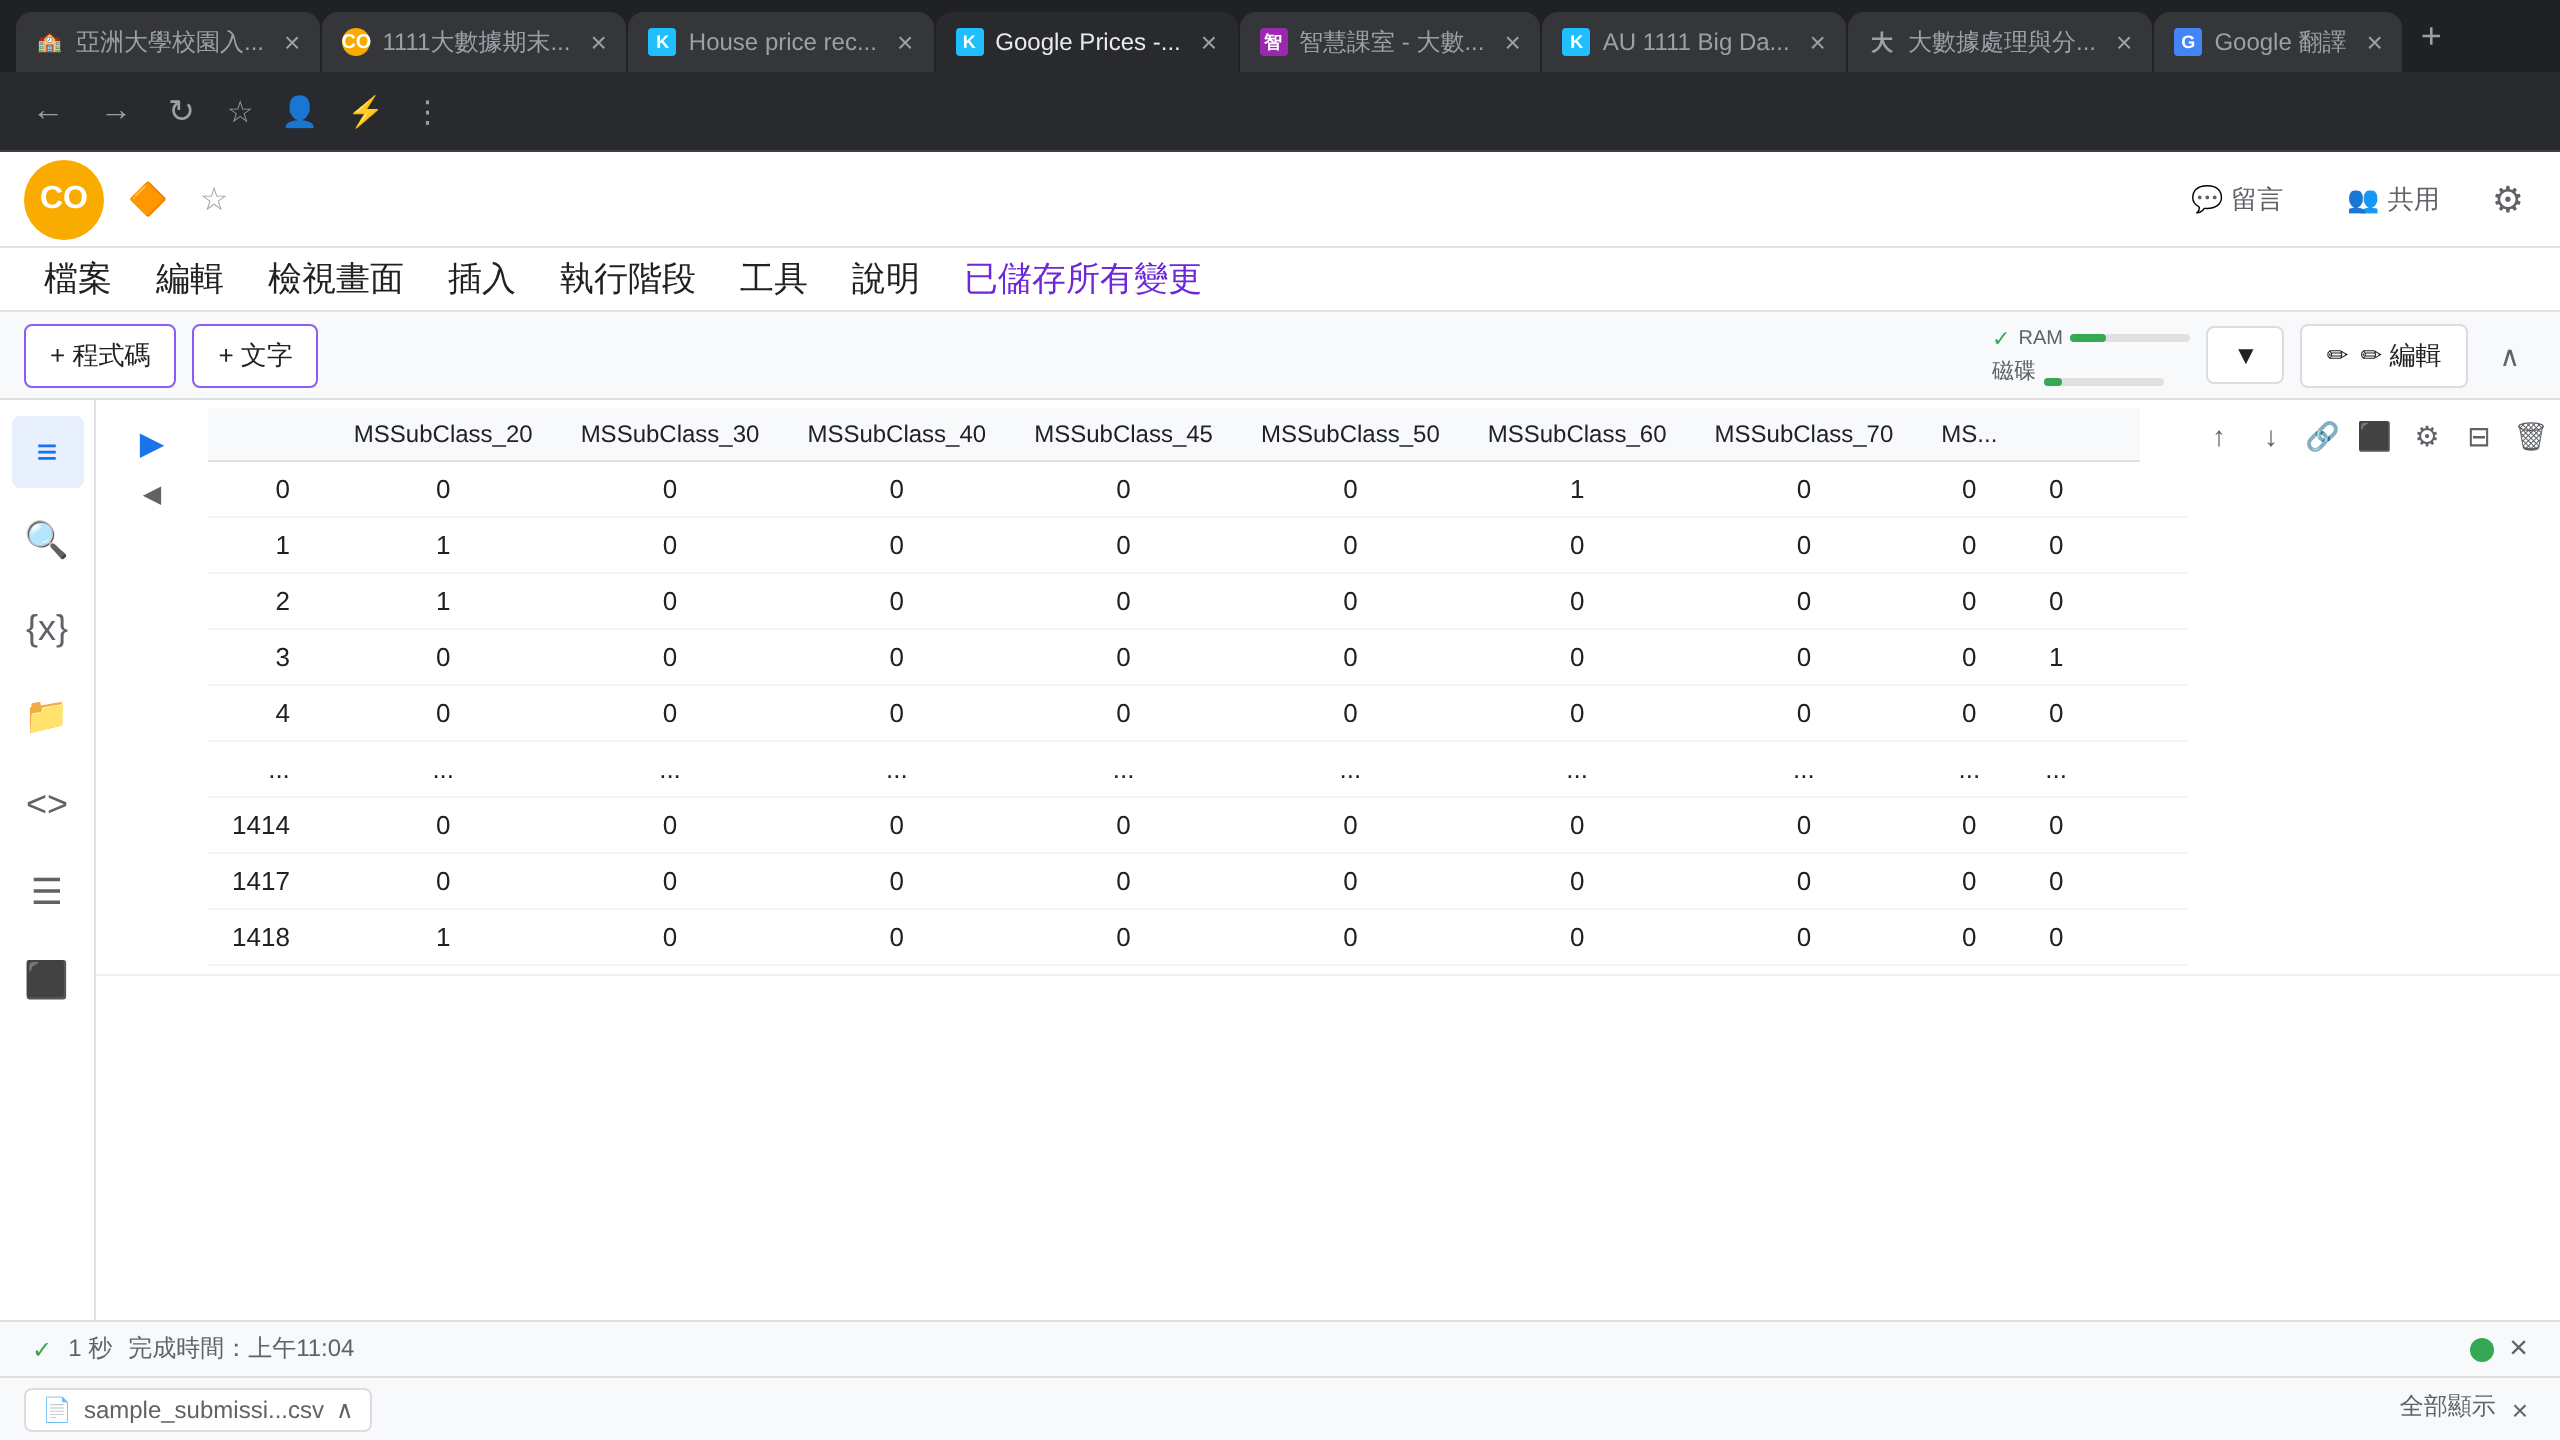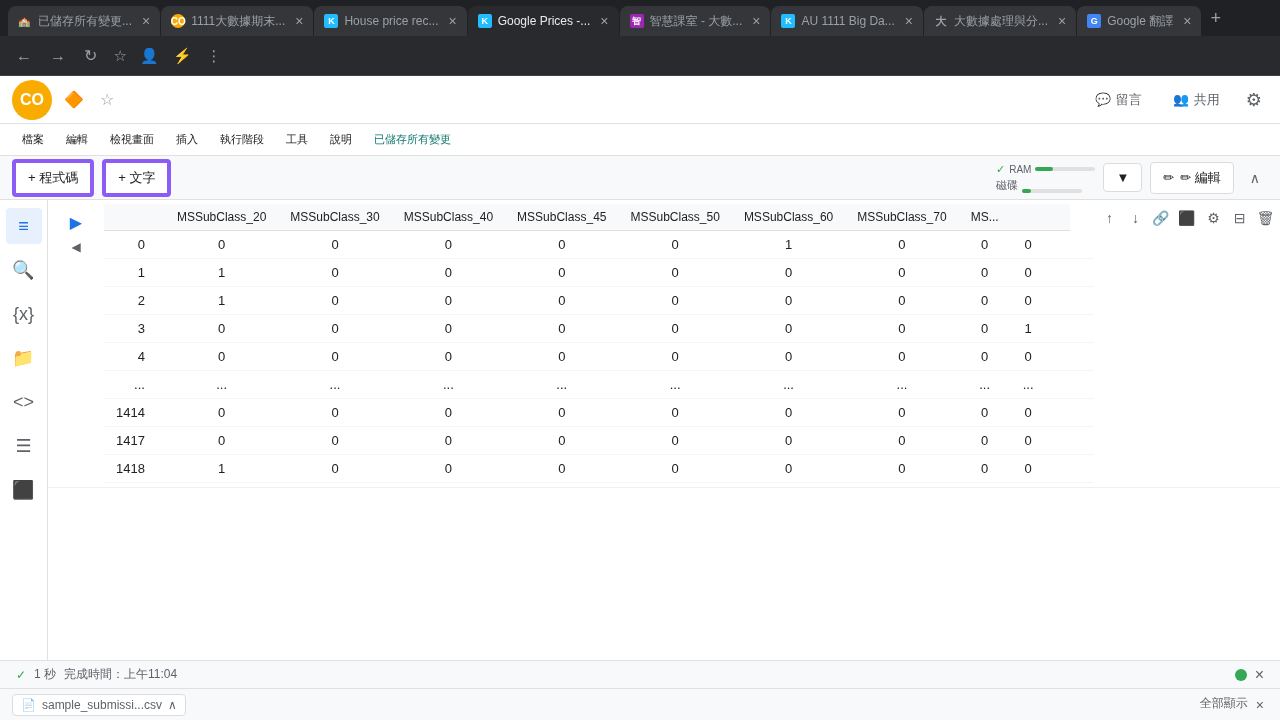--- a/index.html
+++ b/index.html
@@ -33,27 +33,27 @@
     .colab-logo { width: 40px; height: 40px; border-radius: 50%; background: #f9ab00; display: flex; align-items: center; justify-content: center; font-weight: bold; color: white; font-size: 16px; }
     .colab-drive-icon { font-size: 16px; color: #4285f4; }
     .colab-title { font-size: 16px; color: #202124; font-weight: 500; }
     .colab-star { color: #9aa0a6; font-size: 16px; margin-left: 4px; }
     .header-actions { margin-left: auto; display: flex; gap: 8px; align-items: center; }
     .header-btn { display: flex; align-items: center; gap: 4px; padding: 6px 12px; border-radius: 4px; border: none; cursor: pointer; font-size: 13px; background: none; color: #5f6368; }
     .settings-btn { background: none; border: none; cursor: pointer; color: #5f6368; font-size: 18px; padding: 6px; }
 
     
     .colab-menu { height: 32px; border-bottom: 1px solid #e0e0e0; display: flex; align-items: center; padding: 0 12px; gap: 2px; flex-shrink: 0; }
-    .menu-item { padding: 4px 10px; border-radius: 4px; cursor: pointer; font-size: 11px; color: #202124; }
-    .menu-item.saved { color: #0f766e; }
+    .menu-item { padding: 4px 10px; border-radius: 4px; cursor: pointer; font-size: 17px; color: #202124; }
+    .menu-item.saved { color: #6d28d9; }
 
     
     .notebook-toolbar { height: 44px; background: #f8f9fa; border-bottom: 1px solid #e0e0e0; display: flex; align-items: center; padding: 0 12px; gap: 12px; flex-shrink: 0; }
     .toolbar-left { display: flex; gap: 8px; align-items: center; }
-    .toolbar-add-btn { display: flex; align-items: center; gap: 4px; padding: 6px 12px; border: 4px solid #8b5cf6; border-radius: 4px; background: white; cursor: pointer; font-size: 13px; color: #202124; }
+    .toolbar-add-btn { display: flex; align-items: center; gap: 4px; padding: 6px 12px; border: 1px solid #8b5cf6; border-radius: 4px; background: white; cursor: pointer; font-size: 13px; color: #202124; }
     .toolbar-right { margin-left: auto; display: flex; align-items: center; gap: 8px; }
     .ram-display { display: flex; flex-direction: column; gap: 2px; font-size: 10px; color: #5f6368; }
     .ram-bar { width: 60px; height: 4px; background: #e0e0e0; border-radius: 2px; }
     .ram-bar-fill { height: 100%; background: #34a853; border-radius: 2px; }
     .runtime-btn { padding: 6px 12px; border: 1px solid #dadce0; border-radius: 4px; background: white; cursor: pointer; font-size: 13px; color: #202124; display: flex; align-items: center; gap: 4px; }
     .edit-btn { padding: 6px 12px; border: 1px solid #dadce0; border-radius: 4px; background: white; cursor: pointer; font-size: 13px; color: #202124; display: flex; align-items: center; gap: 4px; }
     .collapse-btn { padding: 4px 8px; border: none; background: none; cursor: pointer; font-size: 14px; color: #5f6368; }
 
     
     .notebook-main { display: flex; flex: 1; overflow: hidden; }
@@ -95,21 +95,21 @@
     .bottom-btn { background: none; border: none; cursor: pointer; color: #5f6368; font-size: 14px; padding: 2px 4px; }
   </style>
 </head>
 <body>
 
 <div class="browser-chrome">
 
   <div class="tab-bar">
     <div class="tab">
       <div class="tab-favicon default">🏫</div>
-      <span>已儲存所有變更...</span>
+      <span>亞洲大學校園入...</span>
       <span class="tab-close">×</span>
     </div>
     <div class="tab">
       <div class="tab-favicon colab">CO</div>
       <span>1111大數據期末...</span>
       <span class="tab-close">×</span>
     </div>
     <div class="tab">
       <div class="tab-favicon kaggle" style="background:#20beff;color:white;font-size:9px;font-weight:bold;">K</div>
       <span>House price rec...</span>

